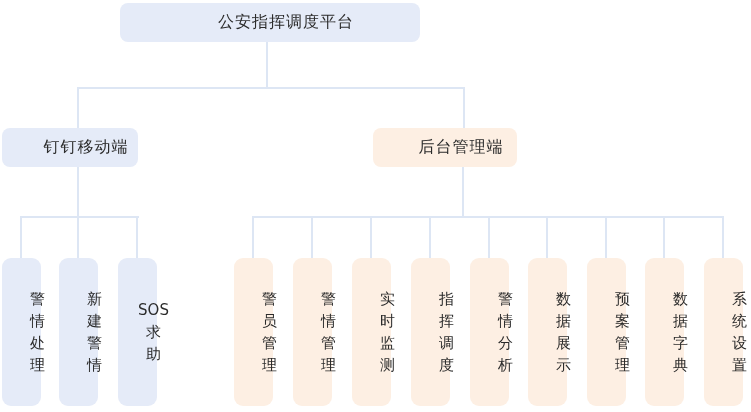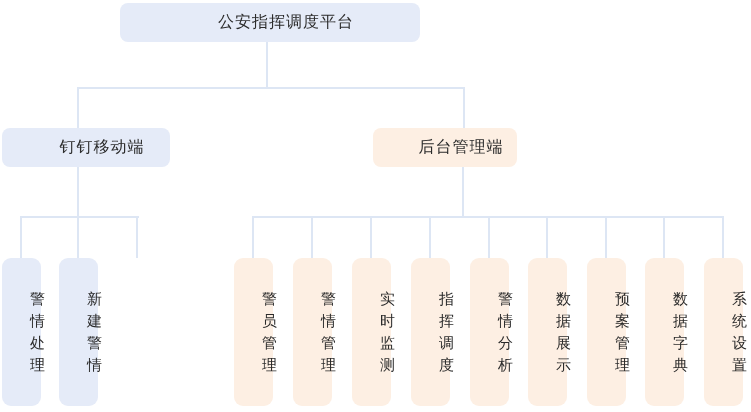--- a/index.html
+++ b/index.html
@@ -67,38 +67,43 @@
   <div class="line v" style="left:488px; top:217px; height:41px;"></div>
   <div class="line v" style="left:546px; top:217px; height:41px;"></div>
   <div class="line v" style="left:605px; top:217px; height:41px;"></div>
   <div class="line v" style="left:663px; top:217px; height:41px;"></div>
   <div class="line v" style="left:722px; top:217px; height:41px;"></div>
 
   <div class="node blue hnode" style="left:120px; top:3px; width:300px;">
     <span>公安指挥调度平台</span>
   </div>
 
-  <div class="node blue hnode" style="left:2px; top:128px; width:168px;">
+  <div class="node blue hnode" style="left:2px; top:128px; width:136px;">
     <span>钉钉移动端</span>
   </div>
   <div class="node orange hnode" style="left:373px; top:128px; width:144px;">
     <span>后台管理端</span>
   </div>
 
   <div class="node blue leaf" style="left:2px;">
     <span>警
 情
 处
 理</span>
   </div>
   <div class="node blue leaf" style="left:59px;">
     <span>新
 建
 警
 情</span>
+  </div>
+  <div class="node blue leaf" style="left:118px;">
+    <span>SOS
+求
+助</span>
   </div>
 
   <div class="node orange leaf" style="left:234px;">
     <span>警
 员
 管
 理</span>
   </div>
   <div class="node orange leaf" style="left:293px;">
     <span>警

